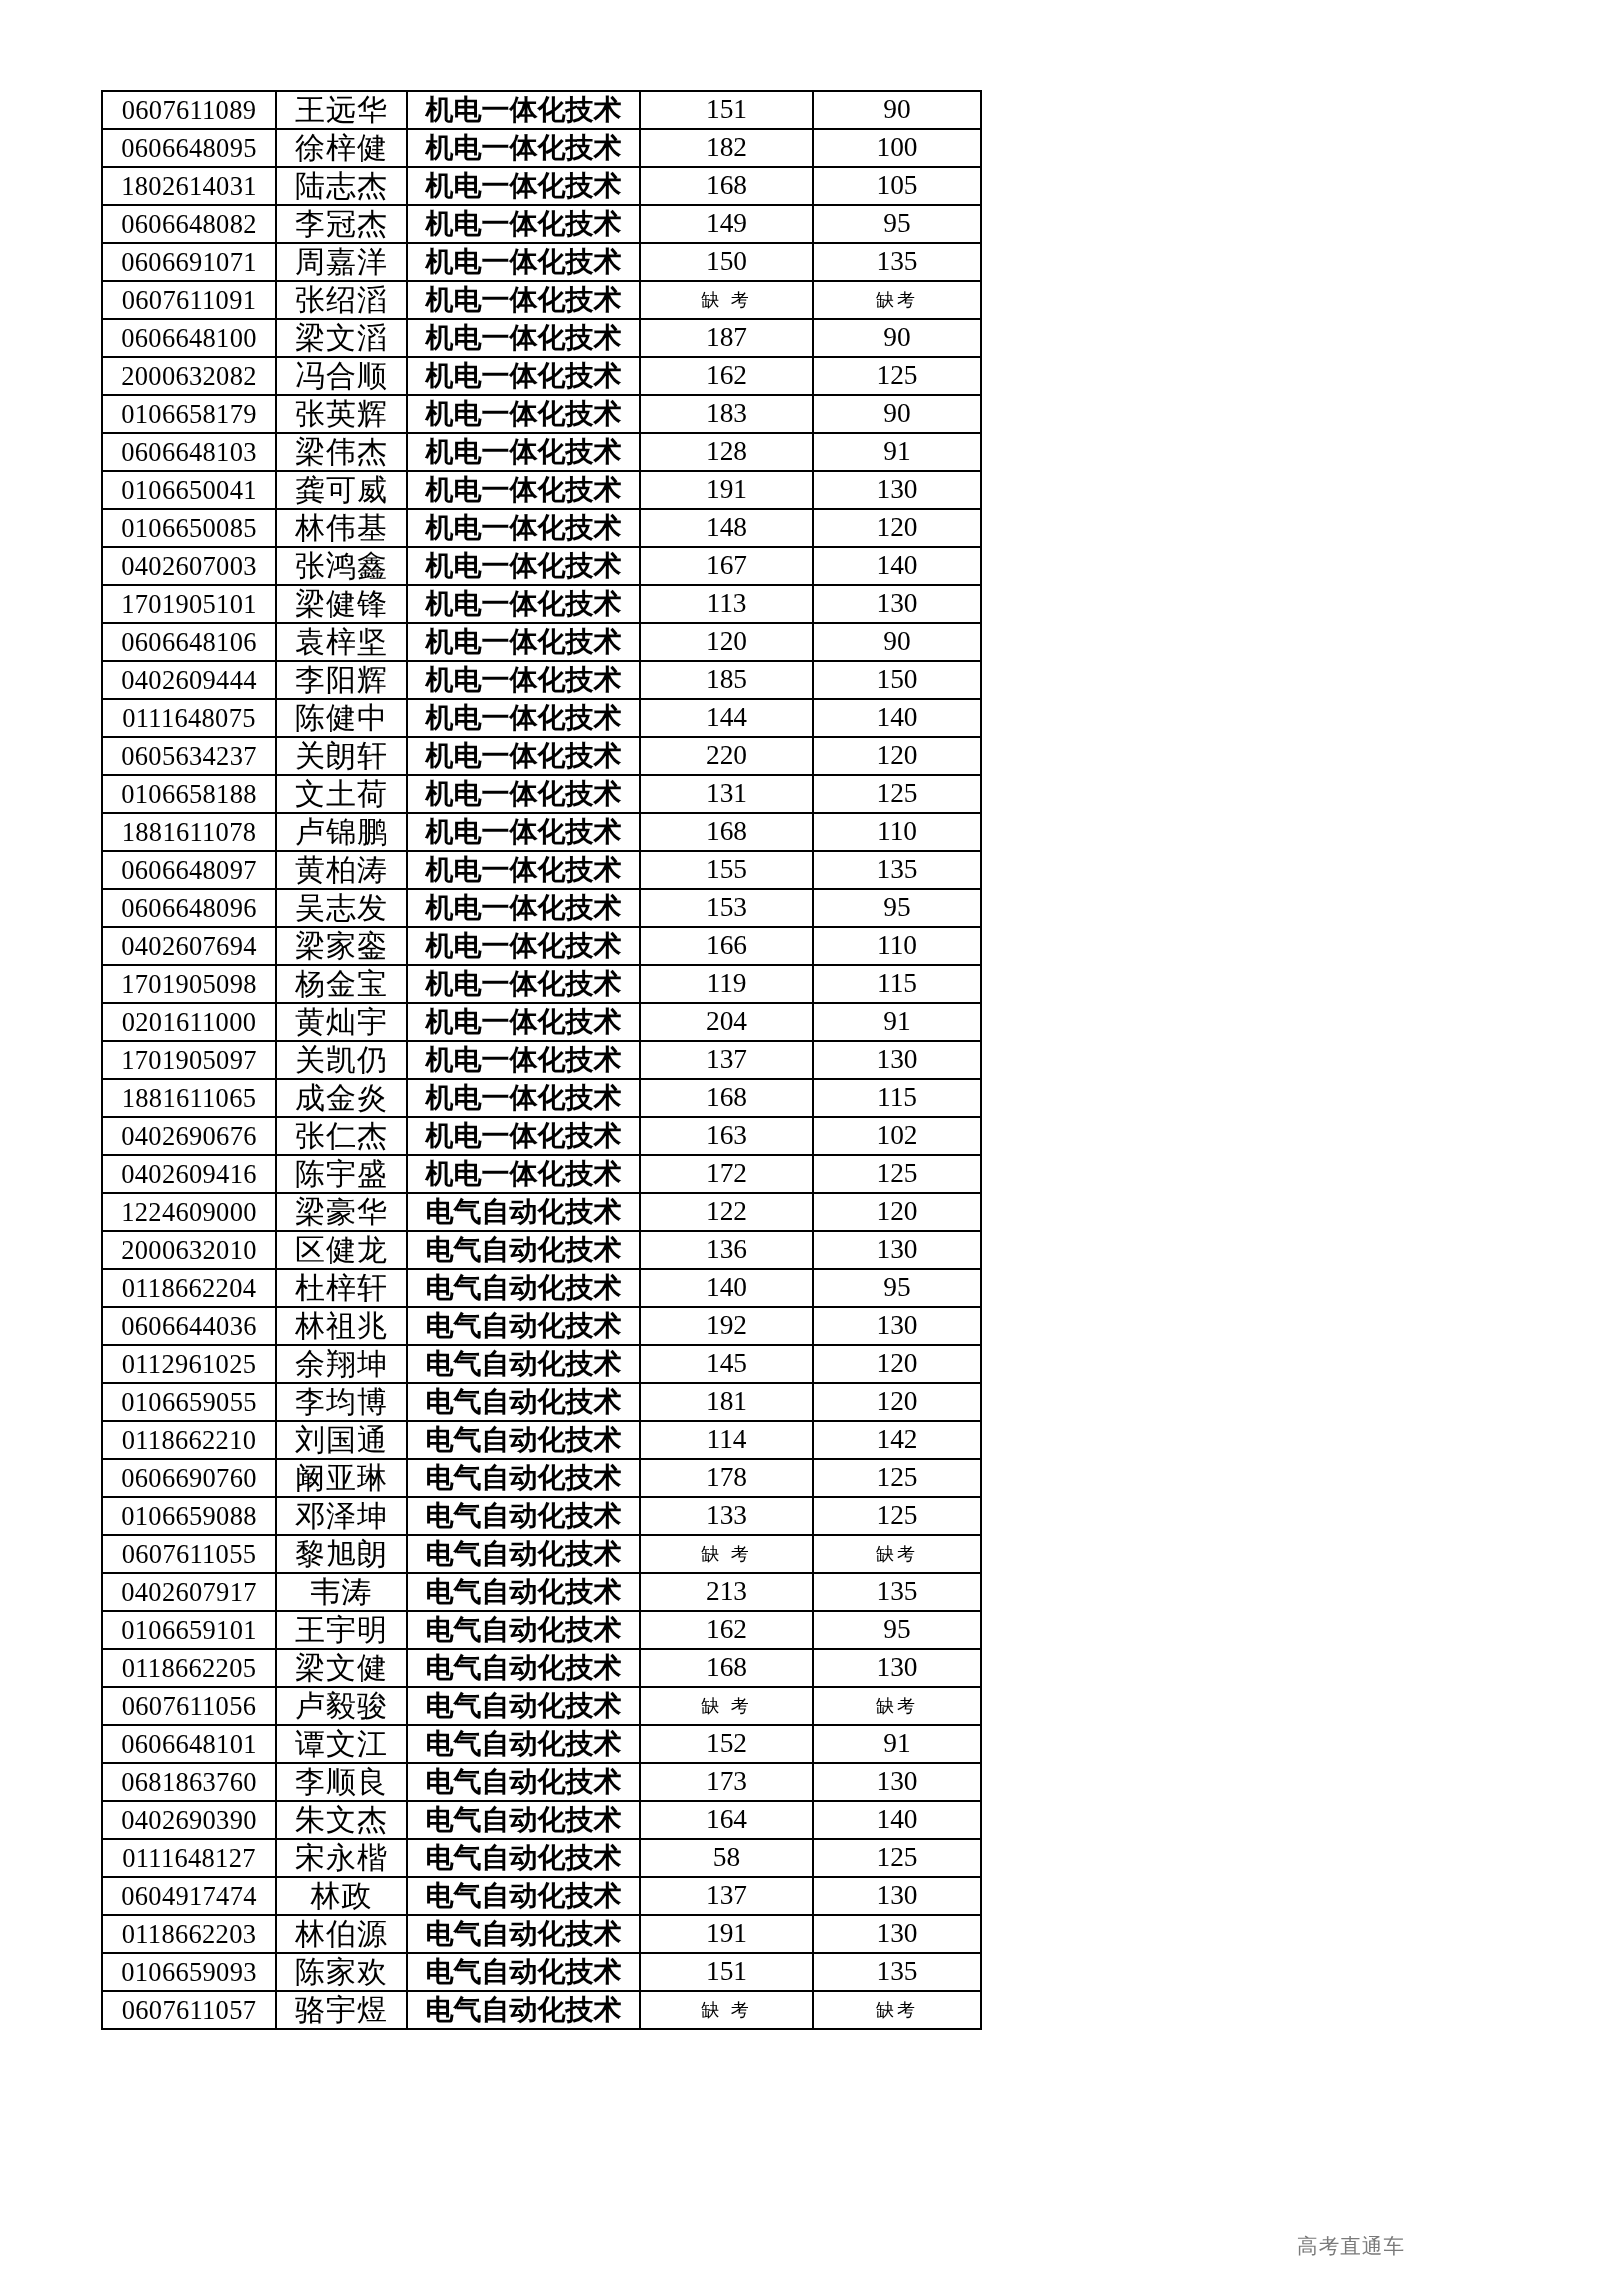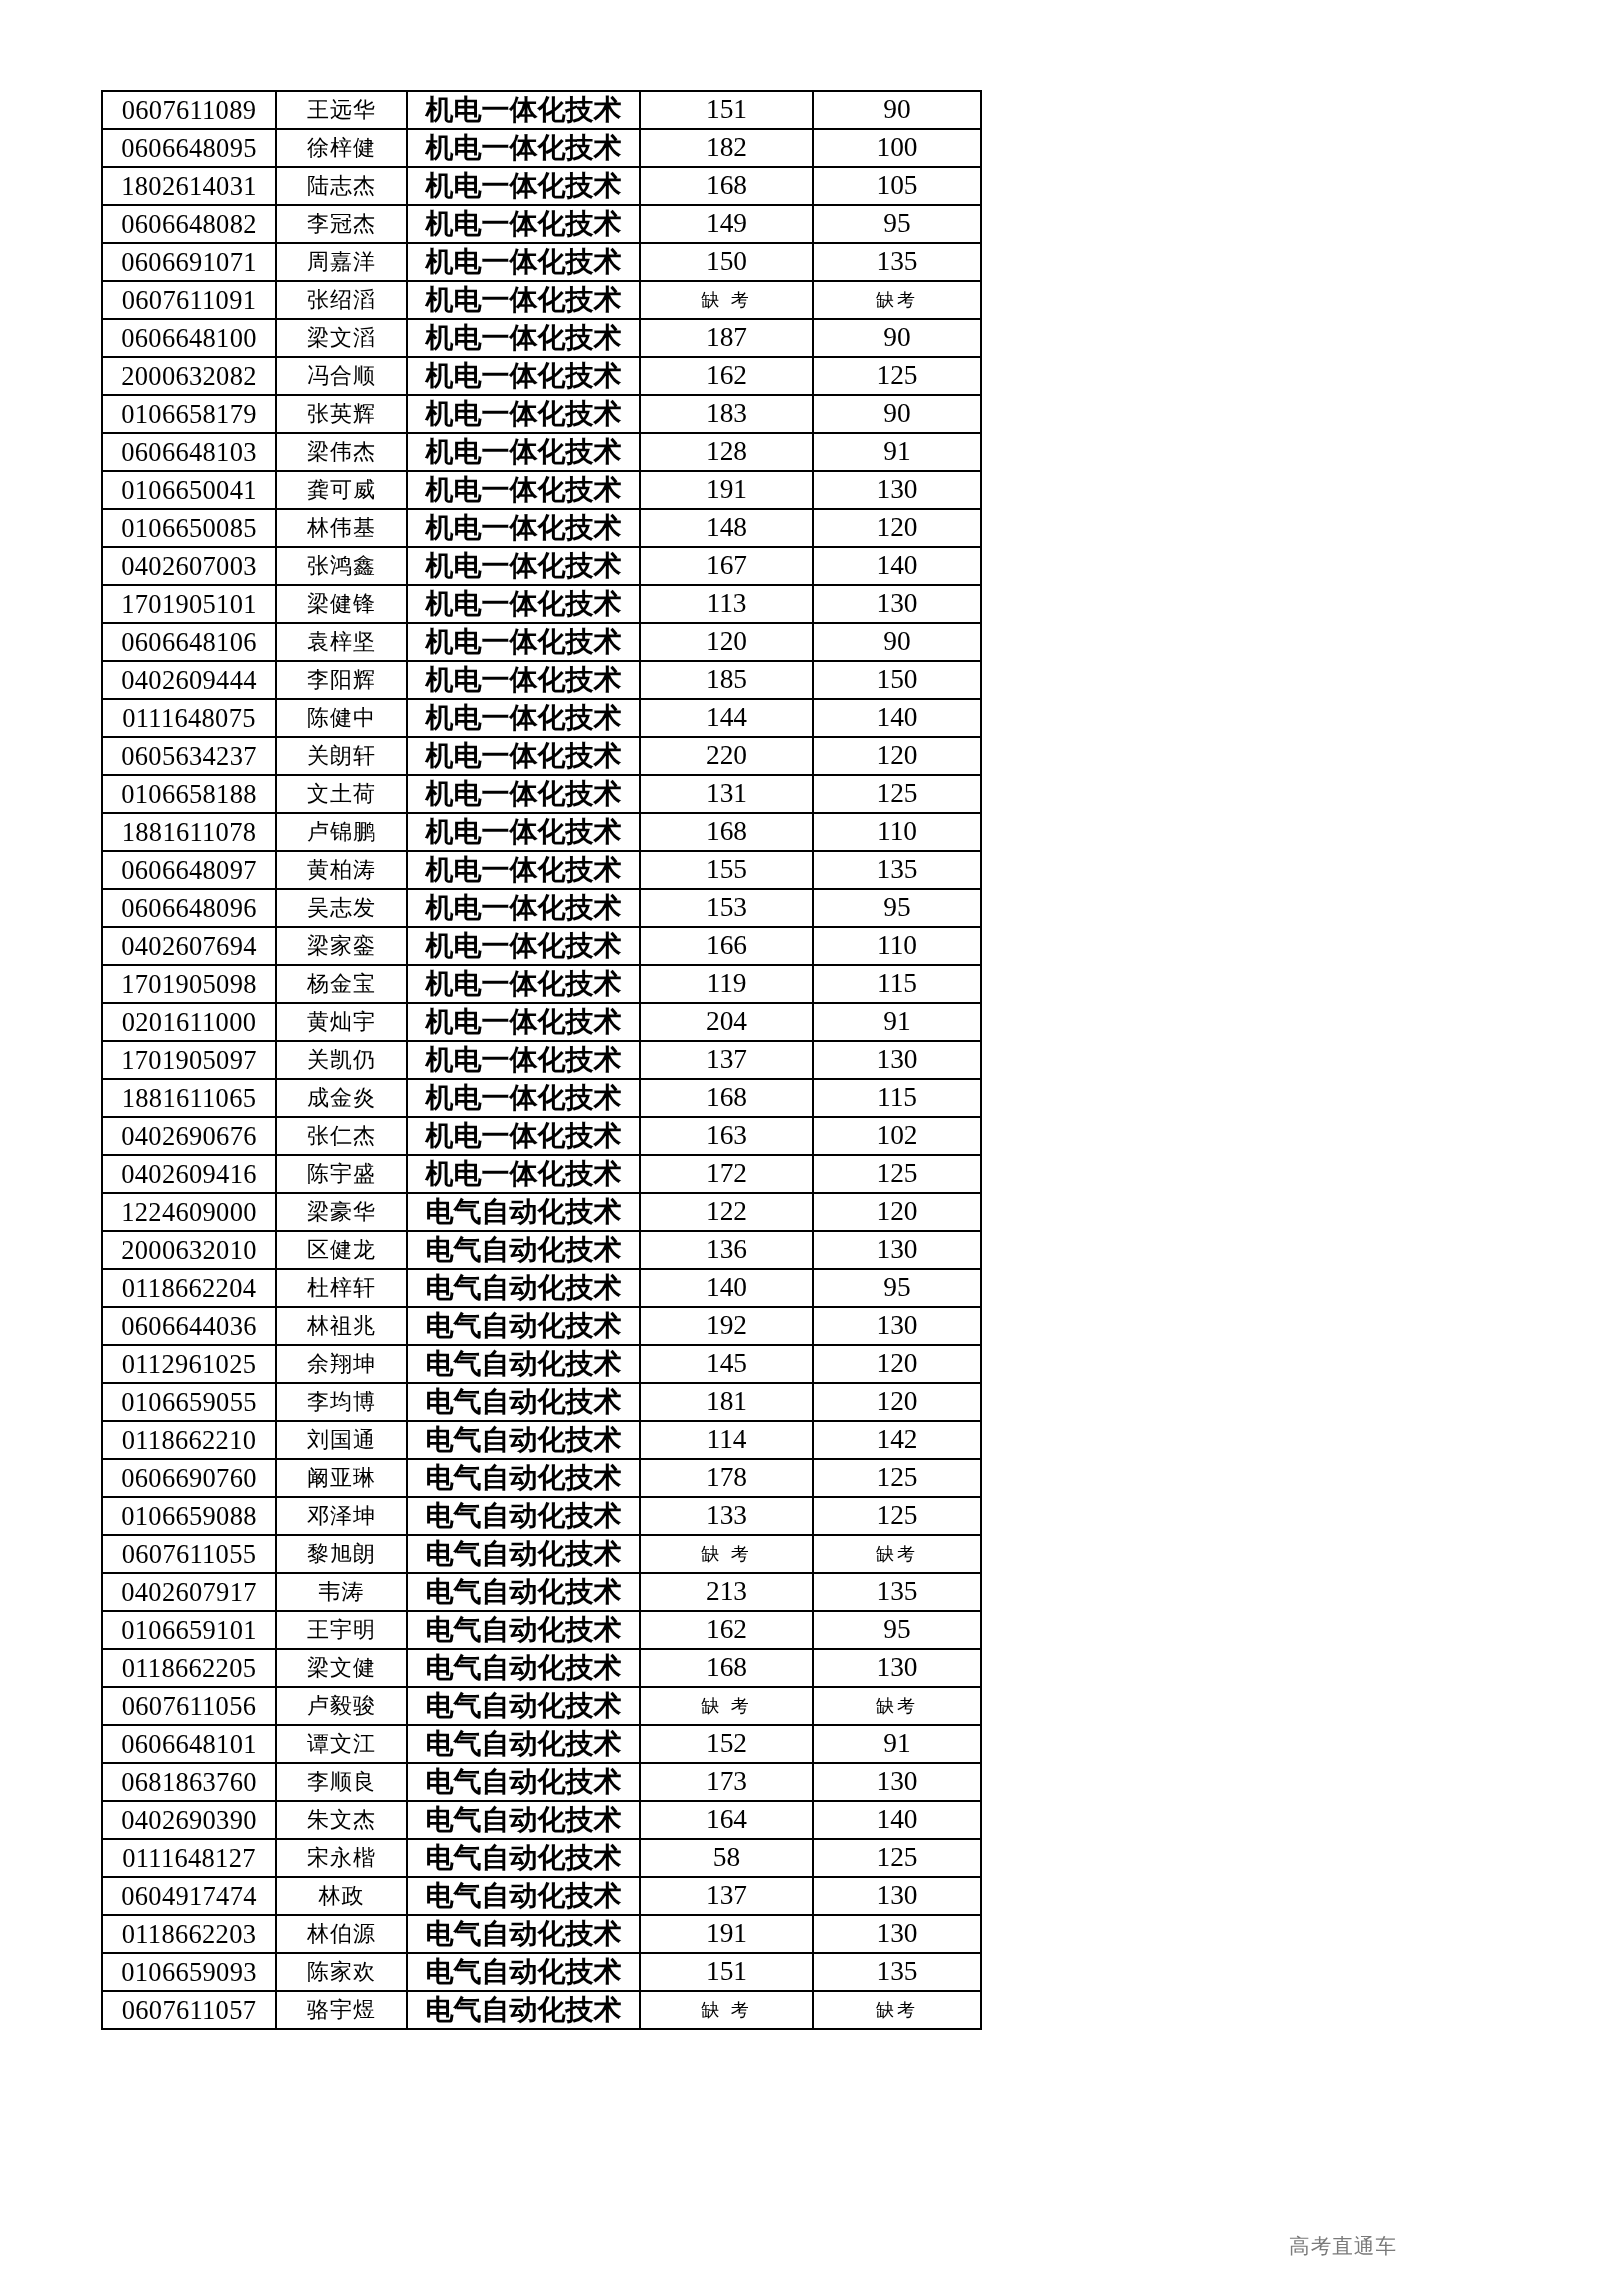--- a/index.html
+++ b/index.html
@@ -46,41 +46,41 @@
   col.c-s1    { width: 173px; }
   col.c-s2    { width: 168px; }
 
   .cell-id {
     font-family: "Liberation Serif", "DejaVu Serif", serif;
     font-size: 26.5px;
     letter-spacing: 0.3px;
   }
   .cell-name {
     font-family: "DejaVu Sans", "Liberation Sans", sans-serif;
-    font-size: 22px;
+    font-size: 30px;
     letter-spacing: 1px;
   }
   .cell-major {
     font-family: "DejaVu Sans", "Liberation Sans", sans-serif;
     font-size: 28px;
     letter-spacing: 0px;
     font-weight: bold;
   }
   .cell-score {
     font-family: "Liberation Serif", "DejaVu Serif", serif;
     font-size: 27.4px;
   }
   .cell-score.absent {
     font-family: "DejaVu Sans", "Liberation Sans", sans-serif;
     font-size: 18px;
     letter-spacing: 2.9px;
   }
   .watermark {
     position: absolute;
-    right: 67px;
+    right: 59px;
     bottom: 33px;
     font-family: "DejaVu Sans", "Liberation Sans", sans-serif;
     font-size: 20.6px;
     color: #7a7a7a;
     letter-spacing: 1px;
     user-select: none;
   }
 </style>
 </head>
 <body>

